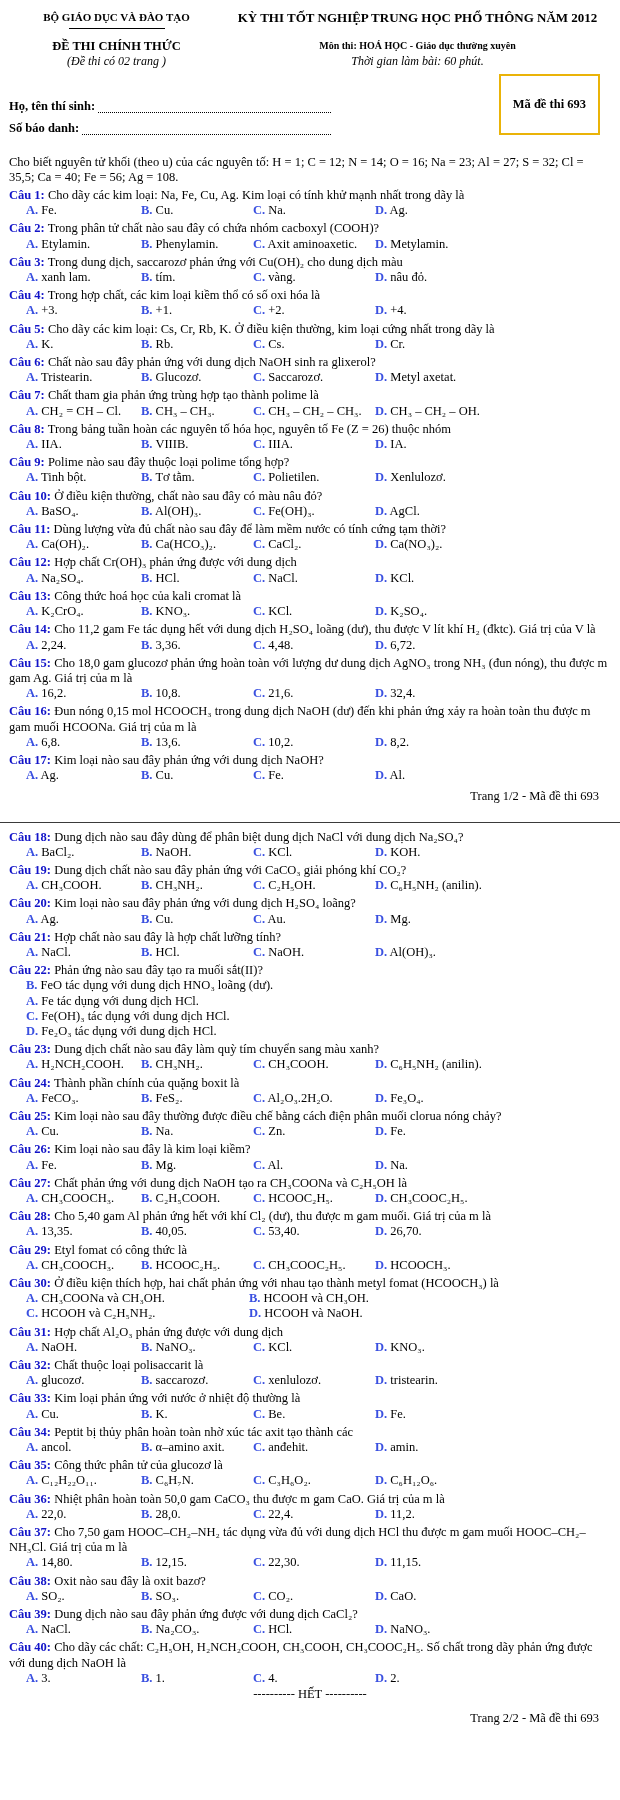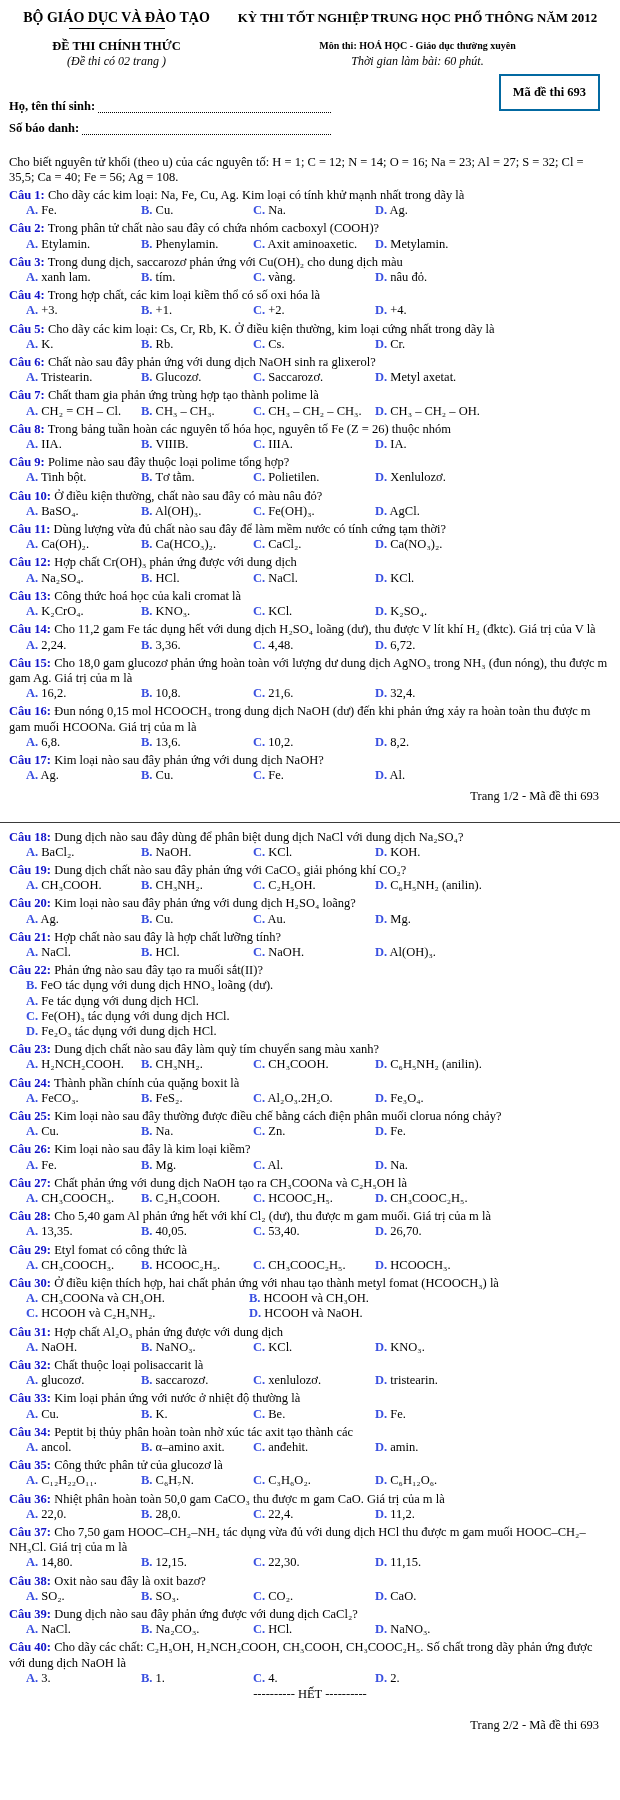--- a/index.html
+++ b/index.html
@@ -6,31 +6,31 @@
   body{
     width:620px;height:1800px;overflow:hidden;background:#ffffff;color:#000;
     font-family:"Liberation Serif","DejaVu Serif",serif;
     font-size:12.5px;line-height:15.2px;
     position:relative;
   }
   .page{padding:6px 9px 0 9px;}
   
   .header-row{display:flex;}
   .header-left{width:215px;text-align:center;padding-top:4px;}
-  .org{font-weight:bold;font-size:14px;}
+  .org{font-weight:bold;font-size:11px;}
   .org-underline{width:96px;border-bottom:1.5px solid #000;margin:3px auto 10px;}
   .exam-type{font-weight:bold;font-size:12.5px;}
   .pages-note{font-style:italic;font-size:12px;text-align:center;}
   .header-right{flex:1;text-align:center;padding-top:4px;}
   .title{font-weight:bold;font-size:13px;}
   .subject{font-weight:bold;font-size:10px;margin-top:13px;}
   .duration{font-style:italic;font-size:12px;margin-top:1px;}
   .code-box{
     position:absolute;top:74px;right:20px;
-    border:2px solid #0369a1;padding:9px 12px;font-weight:bold;font-size:12.5px;
+    border:2px solid #eab308;padding:21px 12px;font-weight:bold;font-size:12.5px;
     background:#fff;
   }
   
   .student{margin-top:26px;}
   .student-line{display:flex;align-items:center;width:322px;height:22px;}
   .student-label{font-weight:bold;white-space:nowrap;}
   .dotted{flex:1;border-bottom:1.5px dotted #000;height:11px;margin-left:3px;}
   
   .intro{margin-top:15px;}
   
@@ -38,21 +38,21 @@
   .q-num{color:#1214c8;font-weight:bold;}
   .opts{margin-left:17px;}
   .opts-4{display:grid;grid-template-columns:115px 112px 122px 1fr;}
   .opts-2{display:grid;grid-template-columns:223px 1fr;}
   .opts-list .opt{display:block;}
   .opt-letter{color:#3a50e0;font-weight:bold;}
   
   .page-footer{text-align:right;padding-right:12px;margin-top:6px;}
   .rule{border:none;border-top:1.5px solid #3a3a3a;margin:17px -9px 7px -9px;}
   .end-marker{text-align:center;margin-top:1px;}
-  .footer2{margin-top:16px;}
+  .footer2{margin-top:9px;}
 </style>
 </head>
 <body>
 
 <div class="page">
 
   <div class="header-row">
     <div class="header-left">
       <div class="org">BỘ GIÁO DỤC VÀ ĐÀO TẠO</div>
       <div class="org-underline"></div>

